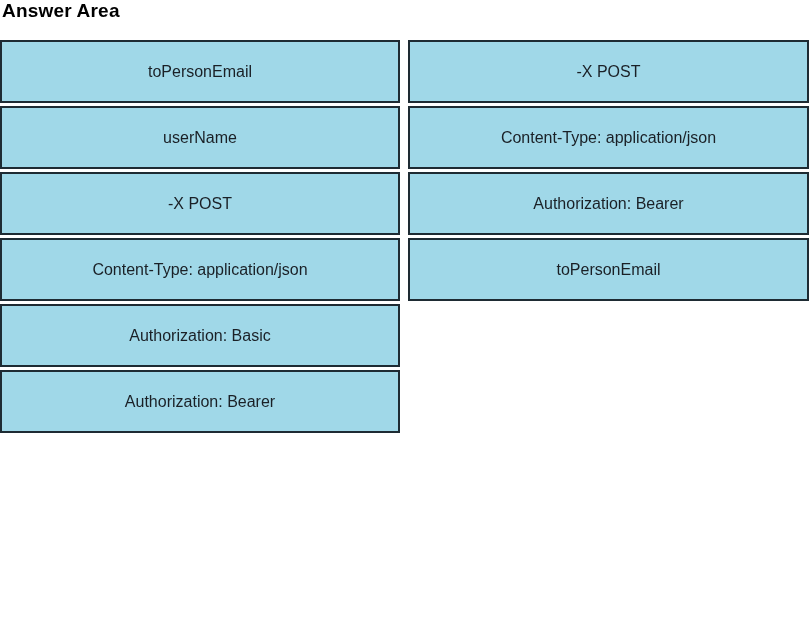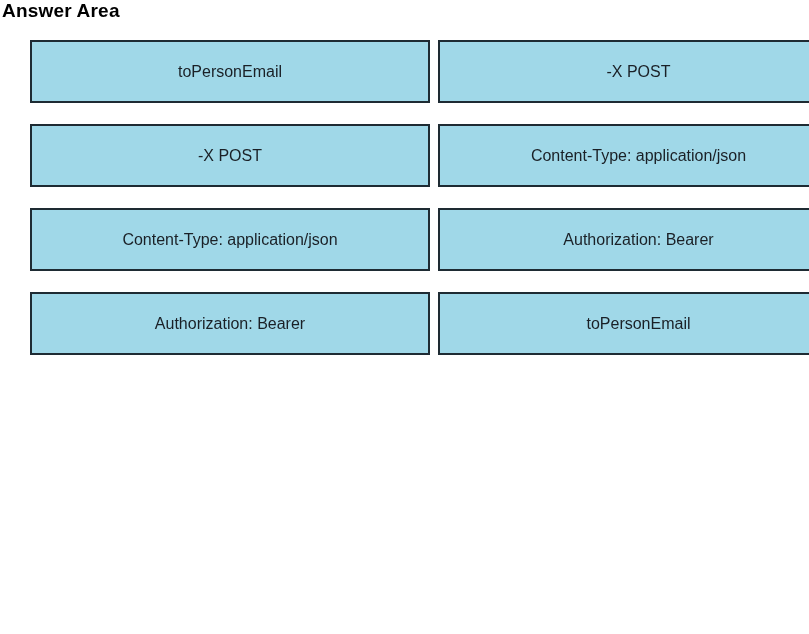--- a/index.html
+++ b/index.html
@@ -25,22 +25,21 @@
     font-size: 19px;
     font-weight: bold;
     color: var(--title-color);
     letter-spacing: 0.2px;
   }
   .col {
     position: absolute;
     top: 40px;
     display: flex;
     flex-direction: column;
-    gap: 21px;
-    margin-left: 30px;
+    gap: 3px;
   }
   .col-left  { left: 0px;   width: 400px; }
   .col-right { left: 408px; width: 401px; }
   .box {
     height: 63px;
     background: var(--box-fill);
     border: 2px solid var(--box-border);
     display: flex;
     align-items: center;
     justify-content: center;
@@ -52,22 +51,24 @@
   }
 </style>
 </head>
 <body>
 
 <div class="canvas">
   <div class="title">Answer Area</div>
 
   <div class="col col-left">
     <div class="box">toPersonEmail</div>
+    <div class="box">userName</div>
     <div class="box">-X POST</div>
     <div class="box">Content-Type: application/json</div>
+    <div class="box">Authorization: Basic</div>
     <div class="box">Authorization: Bearer</div>
   </div>
 
   <div class="col col-right">
     <div class="box">-X POST</div>
     <div class="box">Content-Type: application/json</div>
     <div class="box">Authorization: Bearer</div>
     <div class="box">toPersonEmail</div>
   </div>
 </div>

